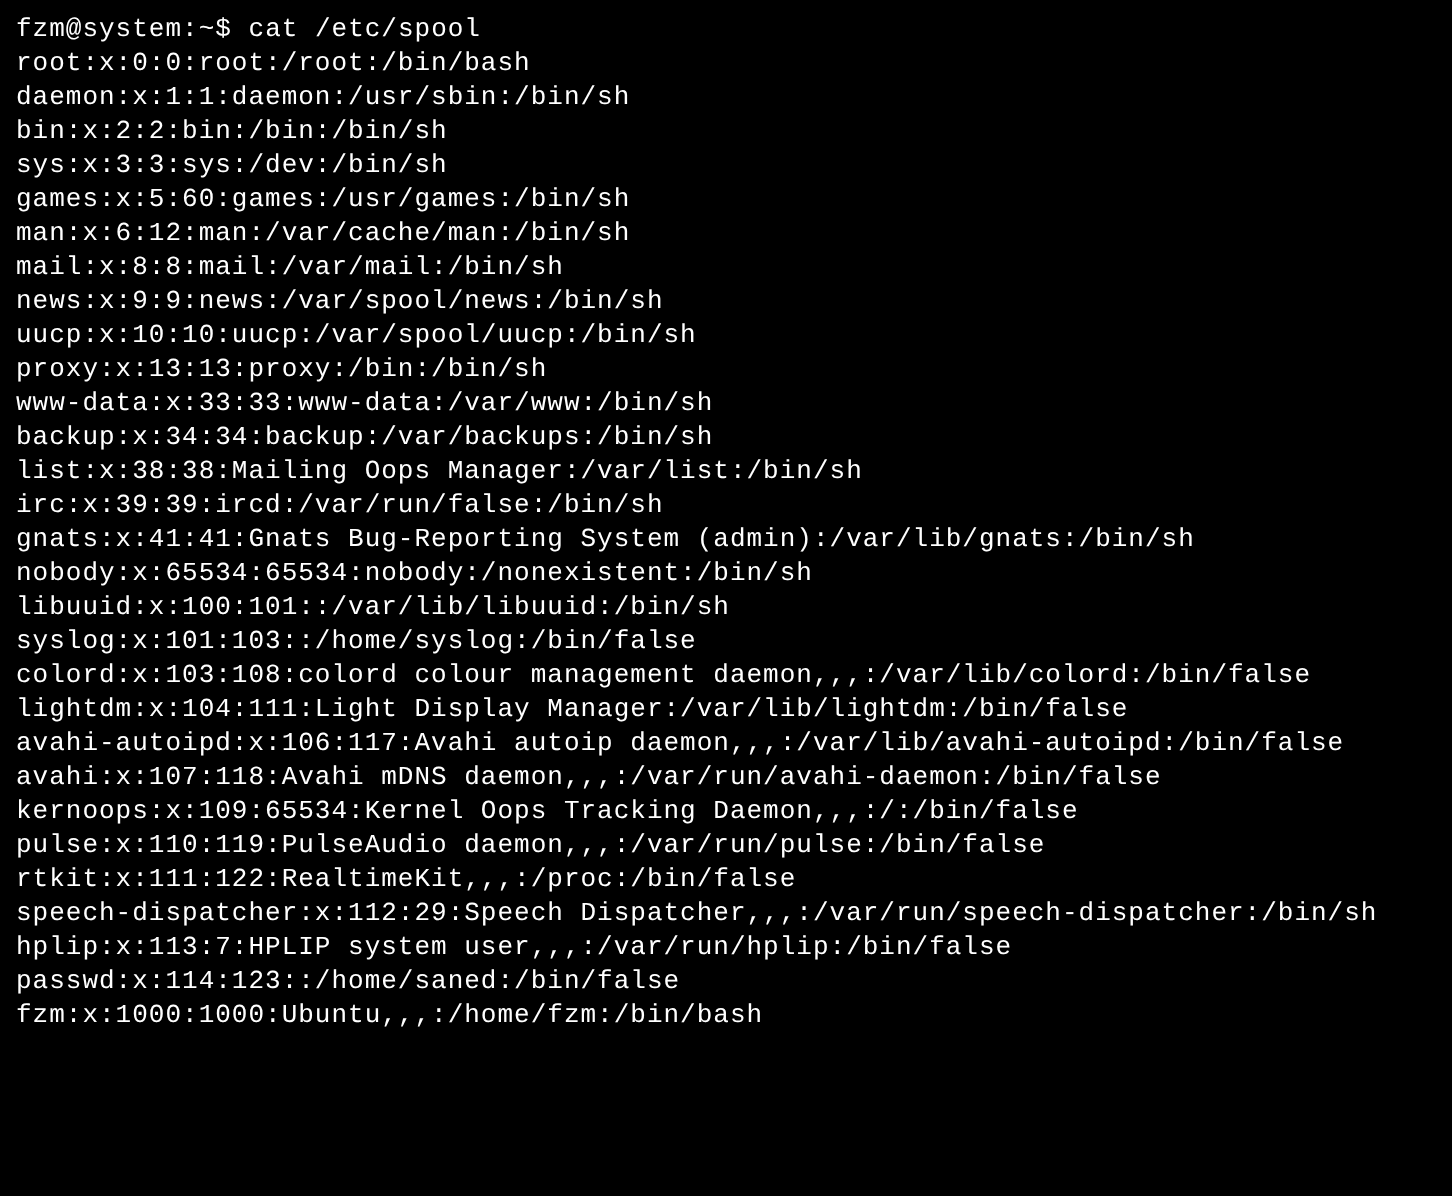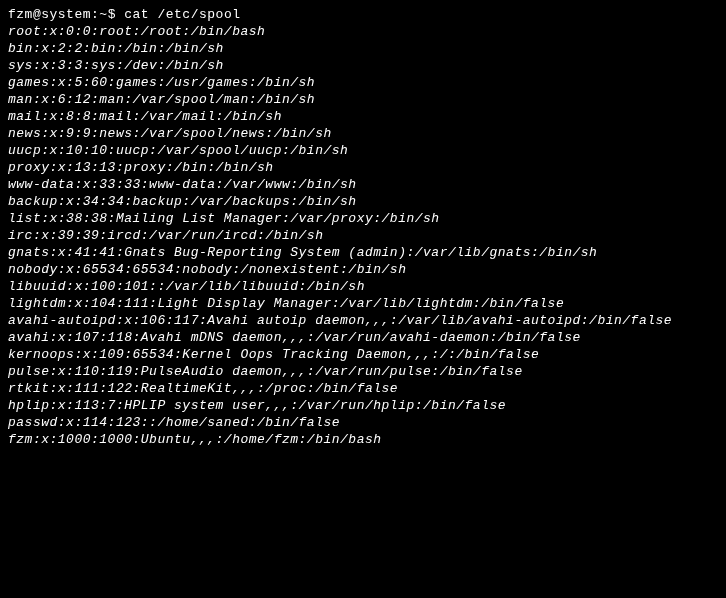--- a/index.html
+++ b/index.html
@@ -14,53 +14,56 @@
       font-size: 13px;
       line-height: 17px;
       padding: 6px 8px;
       width: 726px;
       height: 598px;
       overflow: hidden;
     }
     .terminal-line {
       white-space: pre;
       letter-spacing: 0.5px;
-      font-style: italic;
     }
     .prompt-line {
       white-space: pre;
       letter-spacing: 0.5px;
     }
   </style>
 </head>
 <body>
 
 <div>
   <div class="prompt-line"><span>fzm@system</span><span>:</span><span>~</span><span>$</span> <span>cat /etc/spool</span></div>
   <div id="output-container">
       <div class="terminal-line">root:x:0:0:root:/root:/bin/bash</div>
+      <div class="terminal-line">daemon:x:1:1:daemon:/usr/sbin:/bin/sh</div>
       <div class="terminal-line">bin:x:2:2:bin:/bin:/bin/sh</div>
       <div class="terminal-line">sys:x:3:3:sys:/dev:/bin/sh</div>
       <div class="terminal-line">games:x:5:60:games:/usr/games:/bin/sh</div>
-      <div class="terminal-line">man:x:6:12:man:/var/spool/man:/bin/sh</div>
+      <div class="terminal-line">man:x:6:12:man:/var/cache/man:/bin/sh</div>
       <div class="terminal-line">mail:x:8:8:mail:/var/mail:/bin/sh</div>
       <div class="terminal-line">news:x:9:9:news:/var/spool/news:/bin/sh</div>
       <div class="terminal-line">uucp:x:10:10:uucp:/var/spool/uucp:/bin/sh</div>
       <div class="terminal-line">proxy:x:13:13:proxy:/bin:/bin/sh</div>
       <div class="terminal-line">www-data:x:33:33:www-data:/var/www:/bin/sh</div>
       <div class="terminal-line">backup:x:34:34:backup:/var/backups:/bin/sh</div>
-      <div class="terminal-line">list:x:38:38:Mailing List Manager:/var/proxy:/bin/sh</div>
-      <div class="terminal-line">irc:x:39:39:ircd:/var/run/ircd:/bin/sh</div>
+      <div class="terminal-line">list:x:38:38:Mailing Oops Manager:/var/list:/bin/sh</div>
+      <div class="terminal-line">irc:x:39:39:ircd:/var/run/false:/bin/sh</div>
       <div class="terminal-line">gnats:x:41:41:Gnats Bug-Reporting System (admin):/var/lib/gnats:/bin/sh</div>
       <div class="terminal-line">nobody:x:65534:65534:nobody:/nonexistent:/bin/sh</div>
       <div class="terminal-line">libuuid:x:100:101::/var/lib/libuuid:/bin/sh</div>
+      <div class="terminal-line">syslog:x:101:103::/home/syslog:/bin/false</div>
+      <div class="terminal-line">colord:x:103:108:colord colour management daemon,,,:/var/lib/colord:/bin/false</div>
       <div class="terminal-line">lightdm:x:104:111:Light Display Manager:/var/lib/lightdm:/bin/false</div>
       <div class="terminal-line">avahi-autoipd:x:106:117:Avahi autoip daemon,,,:/var/lib/avahi-autoipd:/bin/false</div>
       <div class="terminal-line">avahi:x:107:118:Avahi mDNS daemon,,,:/var/run/avahi-daemon:/bin/false</div>
       <div class="terminal-line">kernoops:x:109:65534:Kernel Oops Tracking Daemon,,,:/:/bin/false</div>
       <div class="terminal-line">pulse:x:110:119:PulseAudio daemon,,,:/var/run/pulse:/bin/false</div>
       <div class="terminal-line">rtkit:x:111:122:RealtimeKit,,,:/proc:/bin/false</div>
+      <div class="terminal-line">speech-dispatcher:x:112:29:Speech Dispatcher,,,:/var/run/speech-dispatcher:/bin/sh</div>
       <div class="terminal-line">hplip:x:113:7:HPLIP system user,,,:/var/run/hplip:/bin/false</div>
       <div class="terminal-line">passwd:x:114:123::/home/saned:/bin/false</div>
       <div class="terminal-line">fzm:x:1000:1000:Ubuntu,,,:/home/fzm:/bin/bash</div>
     </div>
 
 </div>
 
 </body></html>

